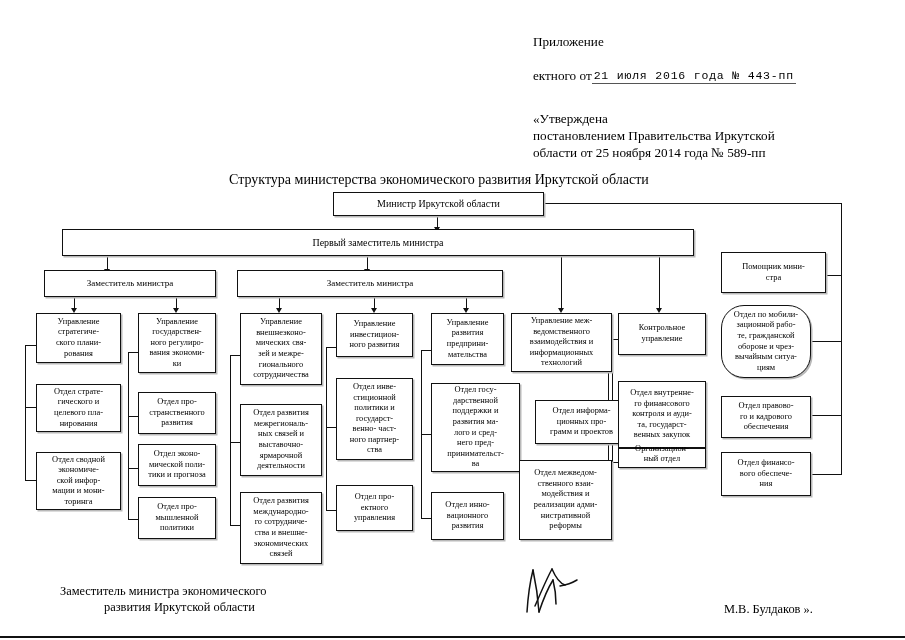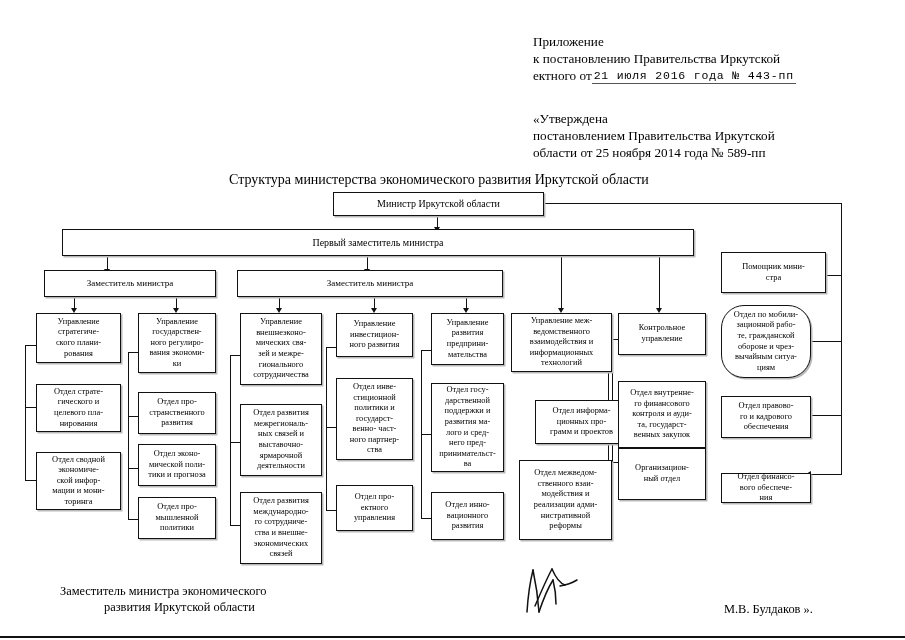--- a/index.html
+++ b/index.html
@@ -79,21 +79,20 @@
   #ftr3{left:724px;top:601px;}
   #signature{position:absolute;left:519px;top:566px;z-index:6;}
   #bottom-rule{position:absolute;left:0;top:636px;width:905px;height:2px;background:#111;}
 </style>
 </head>
 <body>
 
 <div class="page">
 
   <div class="hdr" id="hdr1">Приложение</div>
-  <div class="hdr" id="hdr2">к постановлению Правительства Иркутской</div>
   <div class="hdr" id="hdr3"><span class="hdr-inline">ектного от </span><span class="stamped">21 июля 2016 года № 443-пп</span></div>
 
   <div class="hdr" id="hdr4">«Утверждена</div>
   <div class="hdr" id="hdr5">постановлением Правительства Иркутской</div>
   <div class="hdr" id="hdr6">области от 25 ноября 2014 года № 589-пп</div>
 
   <div id="chart-title">Структура министерства экономического развития Иркутской области</div>
 
   <div class="ln h" style="left:544px;top:203px;width:298px;"></div>
   <div class="ln v" style="left:841px;top:203px;height:272px;"></div>
@@ -296,21 +295,21 @@
     </div>
 
   <div class="box" style="left:431px;top:313px;width:73px;height:52px;">
       <div>
         <span>Управление</span>
         <span>развития</span>
         <span>предприни-</span>
         <span>мательства</span>
       </div>
     </div>
-  <div class="box" style="left:431px;top:383px;width:73px;height:89px;">
+  <div class="box" style="left:431px;top:383px;width:89px;height:89px;">
       <div>
         <span>Отдел госу-</span>
         <span>дарственной</span>
         <span>поддержки и</span>
         <span>развития ма-</span>
         <span>лого и сред-</span>
         <span>него пред-</span>
         <span>принимательст-</span>
         <span>ва</span>
       </div>
@@ -358,21 +357,21 @@
     </div>
   <div class="box" style="left:618px;top:381px;width:88px;height:67px;">
       <div>
         <span>Отдел внутренне-</span>
         <span>го финансового</span>
         <span>контроля и ауди-</span>
         <span>та, государст-</span>
         <span>венных закупок</span>
       </div>
     </div>
-  <div class="box" style="left:618px;top:448px;width:88px;height:52px;">
+  <div class="box" style="left:618px;top:448px;width:88px;height:20px;align-items:flex-end;">
       <div>
         <span>Организацион-</span>
         <span>ный отдел</span>
       </div>
     </div>
 
   <div class="box" style="left:721px;top:305px;width:90px;height:73px;border-radius:23px;">
       <div>
         <span>Отдел по мобили-</span>
         <span>зационной рабо-</span>
@@ -382,21 +381,21 @@
         <span>циям</span>
       </div>
     </div>
   <div class="box" style="left:721px;top:396px;width:90px;height:42px;">
       <div>
         <span>Отдел правово-</span>
         <span>го и кадрового</span>
         <span>обеспечения</span>
       </div>
     </div>
-  <div class="box" style="left:721px;top:452px;width:90px;height:30px;margin-top:21px;">
+  <div class="box" style="left:721px;top:452px;width:90px;height:44px;">
       <div>
         <span>Отдел финансо-</span>
         <span>вого обеспече-</span>
         <span>ния</span>
       </div>
     </div>
 
   <div class="ftr" id="ftr1">Заместитель министра экономического</div>
   <div class="ftr" id="ftr2">развития Иркутской области</div>
   <div class="ftr" id="ftr3">М.В. Булдаков ».</div>

